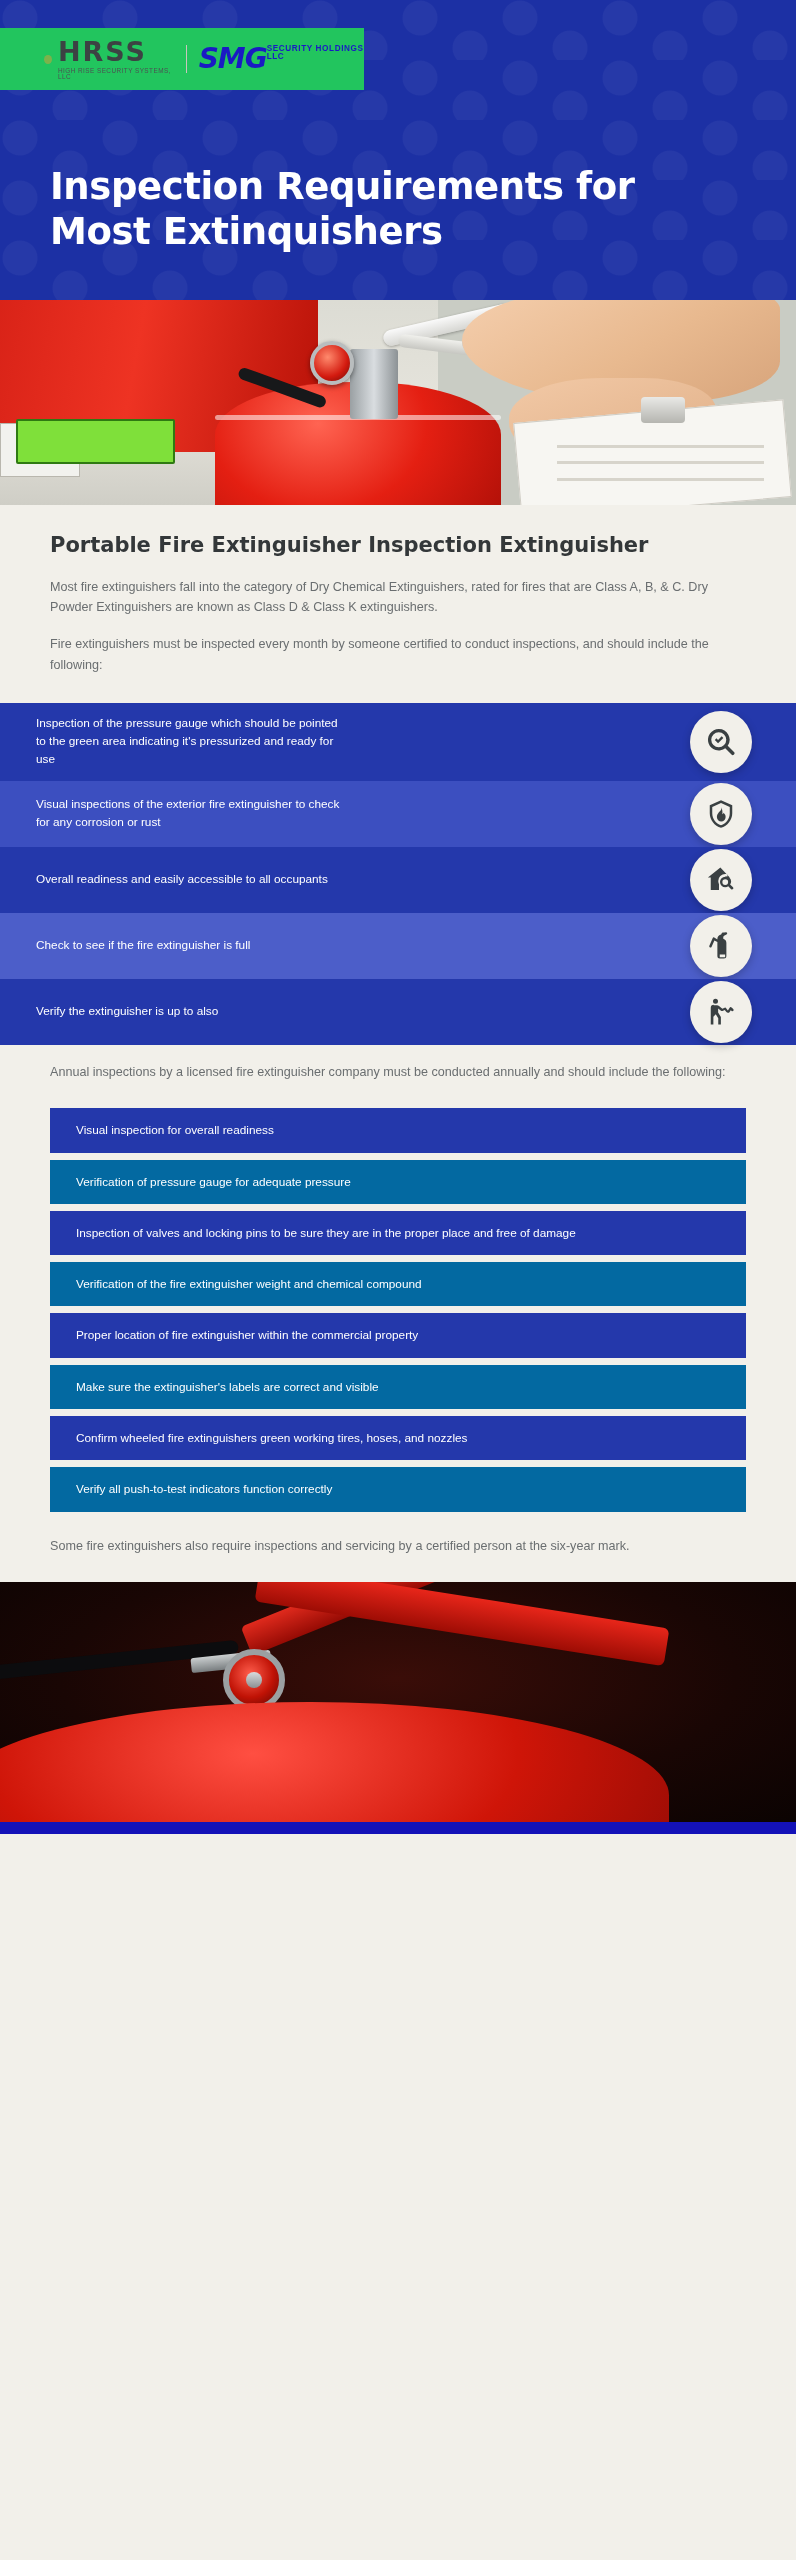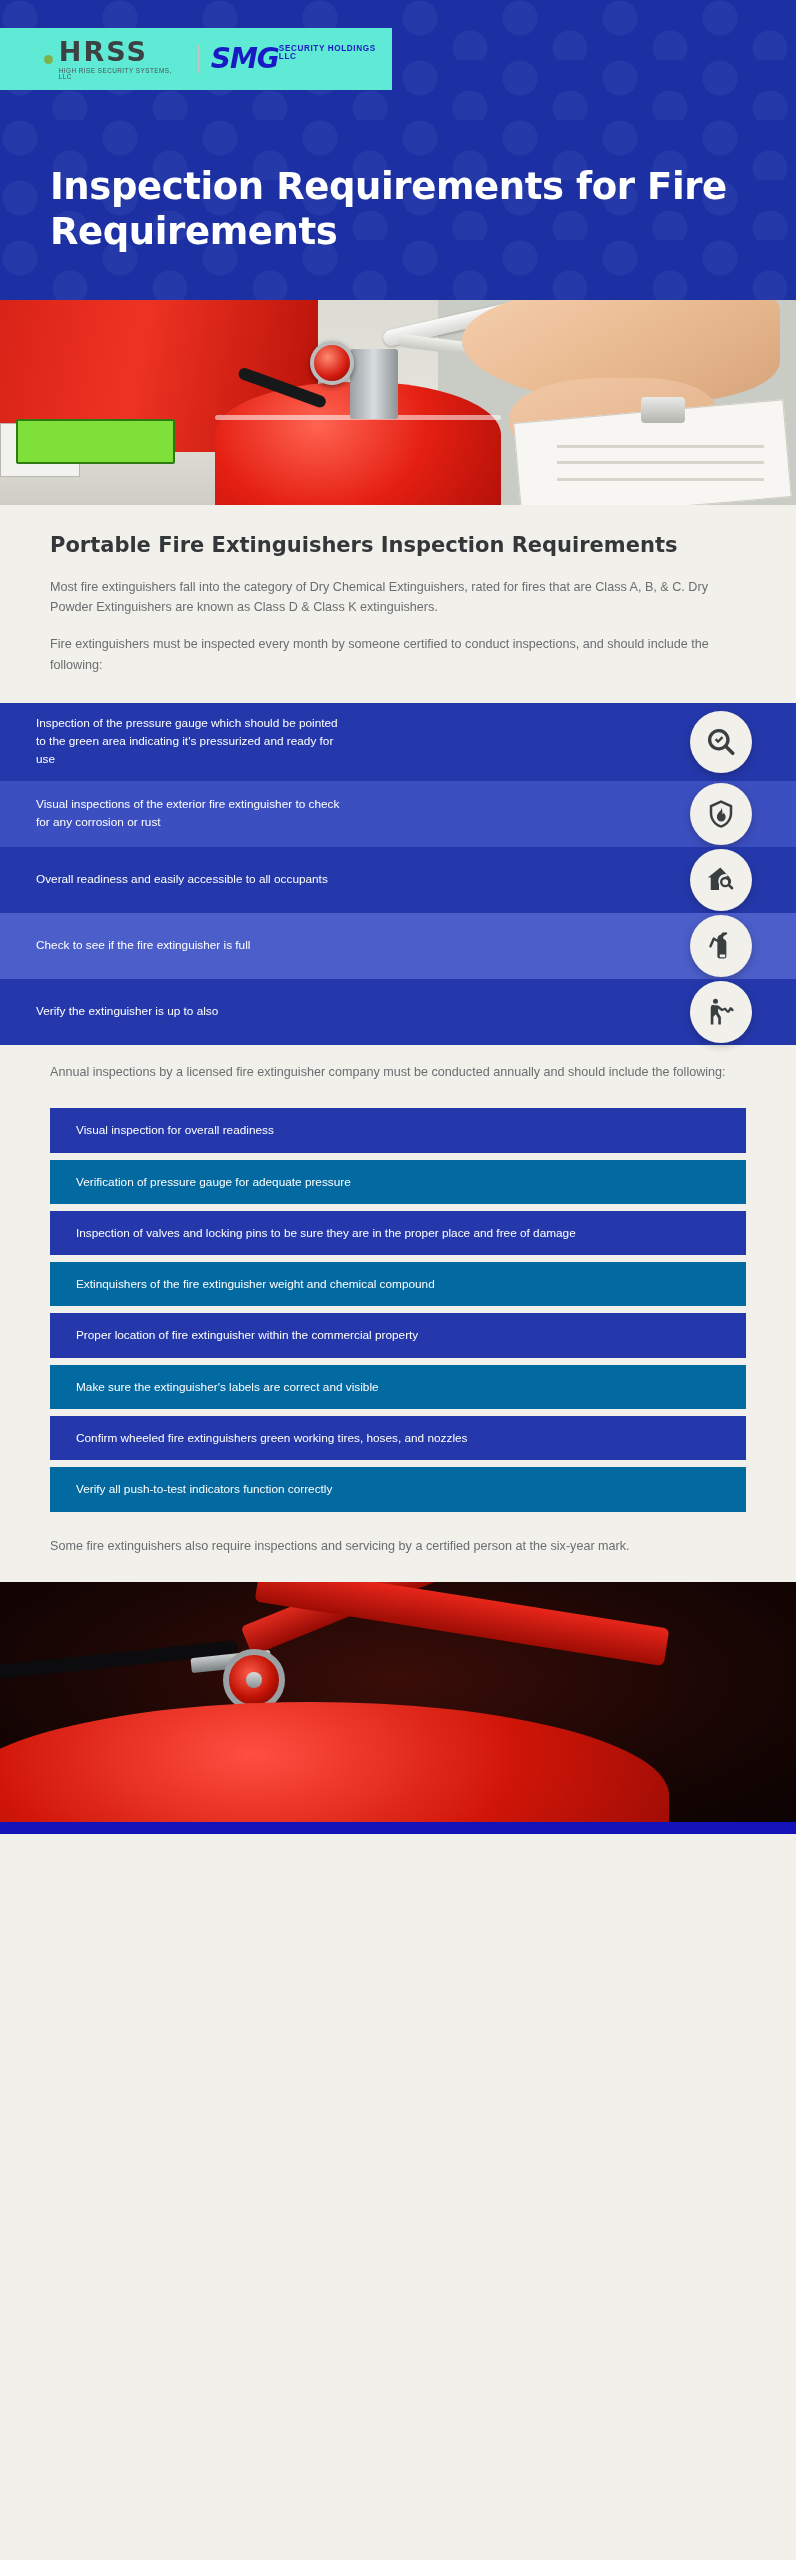--- a/index.html
+++ b/index.html
@@ -23,23 +23,23 @@
     position:absolute; inset:0;
     background-image:
       radial-gradient(circle at 20px 18px, rgba(255,255,255,.045) 17px, transparent 18px),
       radial-gradient(circle at 70px 48px, rgba(255,255,255,.045) 17px, transparent 18px);
     background-size:100px 60px;
     pointer-events:none;
   }
   .logo-bar {
     position:relative; z-index:2;
     margin:28px 0 0 0;
-    width:392px;
+    width:364px;
     height:62px;
-    background:#5eead4;
+    background:#22c55e;
     display:flex; align-items:center; gap:10px;
     padding-left:44px;
   }
   .logo-hrss { display:flex; align-items:center; gap:6px; }
   .logo-dot { width:9px; height:9px; border-radius:50%; background:#7db24b; display:block; }
   .hrss-stack { display:flex; flex-direction:column; line-height:1; }
   .hrss-main {
     font-size:27px; font-weight:bold; color:#3c4243;
     letter-spacing:2px; font-family:"DejaVu Sans", sans-serif;
   }
@@ -285,21 +285,21 @@
           <div class="hrss-sub">HIGH RISE SECURITY SYSTEMS, LLC</div>
         </div>
       </div>
       <div class="logo-smg">
         <div class="smg-main">SMG</div>
         <div class="smg-rule"></div>
         <div class="smg-sub">SECURITY HOLDINGS LLC</div>
       </div>
     </div>
 
-    <h1 class="title">Inspection Requirements for Fire Requirements</h1>
+    <h1 class="title">Inspection Requirements for Most Extinquishers</h1>
   </div>
 
   <div class="hero">
     <div class="shelf"></div>
     <div class="bigred"></div>
     <div class="label-white"></div>
     <div class="label-green"></div>
     <div class="label-green2"></div>
     <div class="tank"></div>
     <div class="tank-band"></div>
@@ -312,21 +312,21 @@
     <div class="hand"></div>
     <div class="hand2"></div>
     <div class="clipboard"></div>
     <div class="clip"></div>
     <div class="cb-line" style="bottom:28%"></div>
     <div class="cb-line" style="bottom:20%"></div>
     <div class="cb-line" style="bottom:12%"></div>
   </div>
 
   <div class="content">
-    <h2 class="sec-head">Portable Fire Extinguishers Inspection Requirements</h2>
+    <h2 class="sec-head">Portable Fire Extinguisher Inspection Extinguisher</h2>
     <p class="para">Most fire extinguishers fall into the category of Dry Chemical Extinguishers, rated for fires that are Class A, B, &amp; C. Dry Powder Extinguishers are known as Class D &amp; Class K extinguishers.</p>
     <p class="para">Fire extinguishers must be inspected every month by someone certified to conduct inspections, and should include the following:</p>
   </div>
 
   <div class="icon-bars">
 
     <div class="ibar ibar-0">
       <span>Inspection of the pressure gauge which should be pointed to the green area indicating it's pressurized and ready for use</span>
       <div class="icon-circle">
         <svg viewBox="0 0 24 24">
@@ -381,21 +381,21 @@
     <div class="lbar lbar-a">
       <span>Visual inspection for overall readiness</span>
     </div>
     <div class="lbar lbar-b">
       <span>Verification of pressure gauge for adequate pressure</span>
     </div>
     <div class="lbar lbar-a">
       <span>Inspection of valves and locking pins to be sure they are in the proper place and free of damage</span>
     </div>
     <div class="lbar lbar-b">
-      <span>Extinquishers of the fire extinguisher weight and chemical compound</span>
+      <span>Verification of the fire extinguisher weight and chemical compound</span>
     </div>
     <div class="lbar lbar-a">
       <span>Proper location of fire extinguisher within the commercial property</span>
     </div>
     <div class="lbar lbar-b">
       <span>Make sure the extinguisher's labels are correct and visible</span>
     </div>
     <div class="lbar lbar-a">
       <span>Confirm wheeled fire extinguishers green working tires, hoses, and nozzles</span>
     </div>

